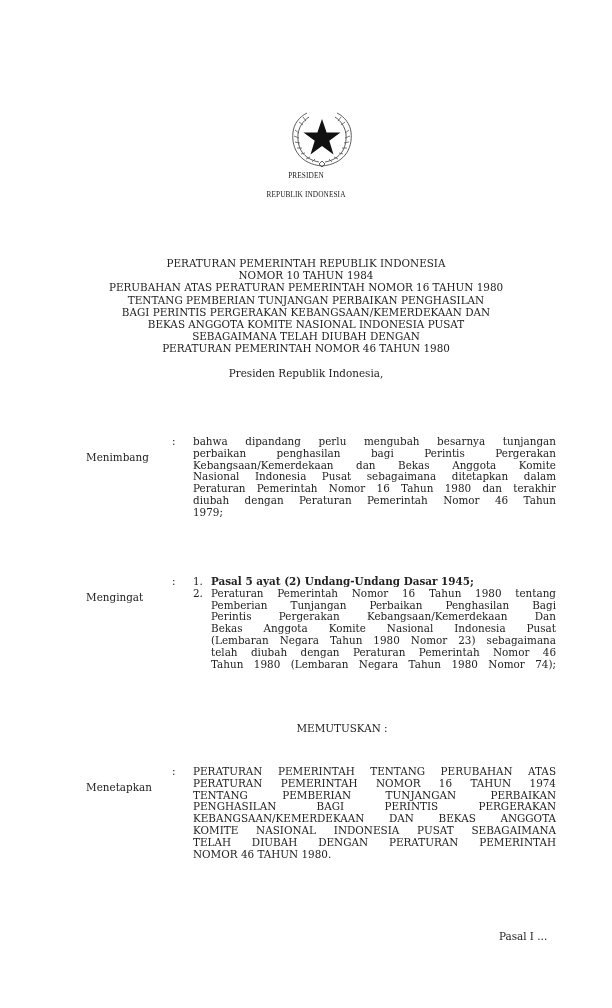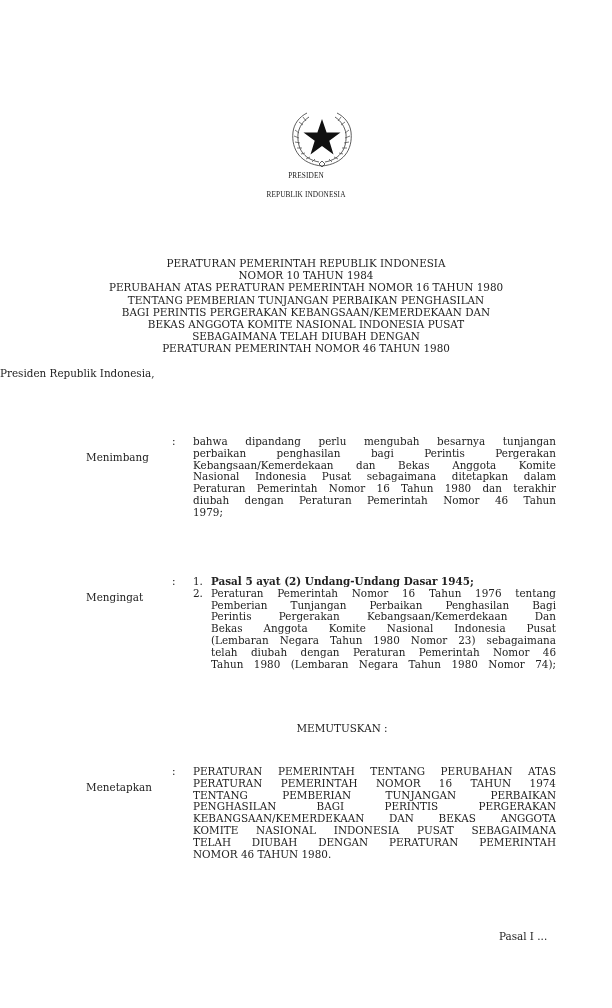--- a/index.html
+++ b/index.html
@@ -3,21 +3,21 @@
 <meta charset="utf-8">
 <style>
   html, body { margin: 0; padding: 0; background: #ffffff; }
   body { width: 612px; height: 1008px; position: relative; overflow: hidden; color: #222; }
   .serif { font-family: "DejaVu Serif", "Liberation Serif", serif; }
   .sans { font-family: Liberation Serif, serif; }
   .emblem { position: absolute; left: 279px; top: 110px; width: 86px; height: 58px; }
   .emblem-caption { position: absolute; left: 206px; width: 200px; text-align: center; font-size: 7.3px; line-height: 10px; letter-spacing: 0.1px; }
   .title-block { position: absolute; left: 60px; width: 492px; top: 221px; text-align: center; font-size: 10.4px; line-height: 12.2px; margin-top: 36px; }
   .title-block div { white-space: nowrap; }
-  .president { position: absolute; left: 0; width: 612px; top: 367px; font-size: 10.4px; }
+  .president { position: absolute; left: 0; width: 612px; text-align: center; top: 367px; font-size: 10.4px; }
   .section { position: absolute; left: 86px; width: 470px; font-size: 10.4px; line-height: 11.8px; }
   .label { position: absolute; left: 0; top: 16px; }
   .colon { position: absolute; left: 86px; top: 0; }
   .content { position: absolute; left: 107px; width: 363px; text-align: justify; text-align-last: left; }
   .content p { margin: 0; }
   .content .j { text-align: justify; text-align-last: justify; }
   .numlist { position: absolute; left: 107px; width: 363px; }
   .numitem { position: relative; padding-left: 18px; }
   .numitem .n { position: absolute; left: 0; top: 0; }
   .numitem .t div { text-align: justify; text-align-last: justify; }
@@ -82,21 +82,21 @@
   <div class="numlist">
     <div class="numitem">
       <span class="n">1.</span>
       <div class="t">
         <div class="last">Pasal 5 ayat (2) Undang-Undang Dasar 1945;</div>
       </div>
     </div>
     <div class="numitem">
       <span class="n">2.</span>
       <div class="t">
-        <div>Peraturan Pemerintah Nomor 16 Tahun 1976 tentang</div>
+        <div>Peraturan Pemerintah Nomor 16 Tahun 1980 tentang</div>
         <div>Pemberian Tunjangan Perbaikan Penghasilan Bagi</div>
         <div>Perintis Pergerakan Kebangsaan/Kemerdekaan Dan</div>
         <div>Bekas Anggota Komite Nasional Indonesia Pusat</div>
         <div>(Lembaran Negara Tahun 1980 Nomor 23) sebagaimana</div>
         <div>telah diubah dengan Peraturan Pemerintah Nomor 46</div>
         <div>Tahun 1980 (Lembaran Negara Tahun 1980 Nomor 74);</div>
       </div>
     </div>
   </div>
 </div>

